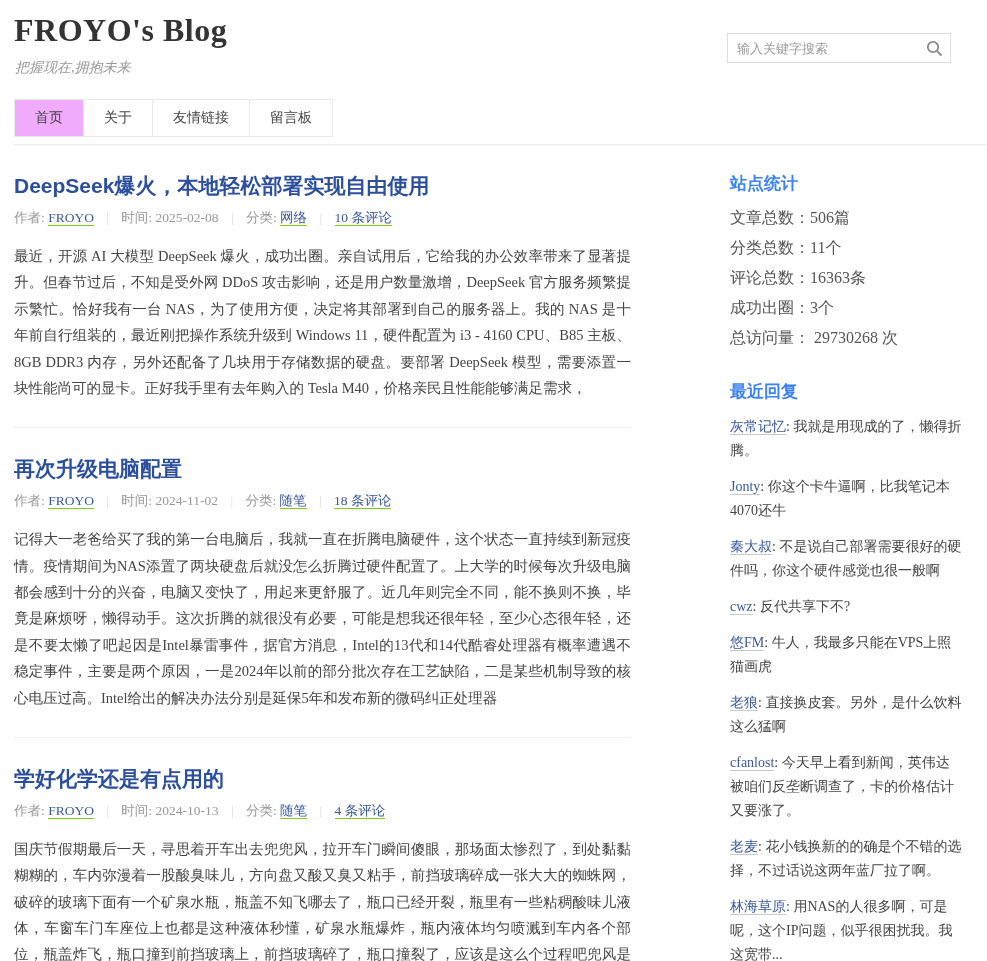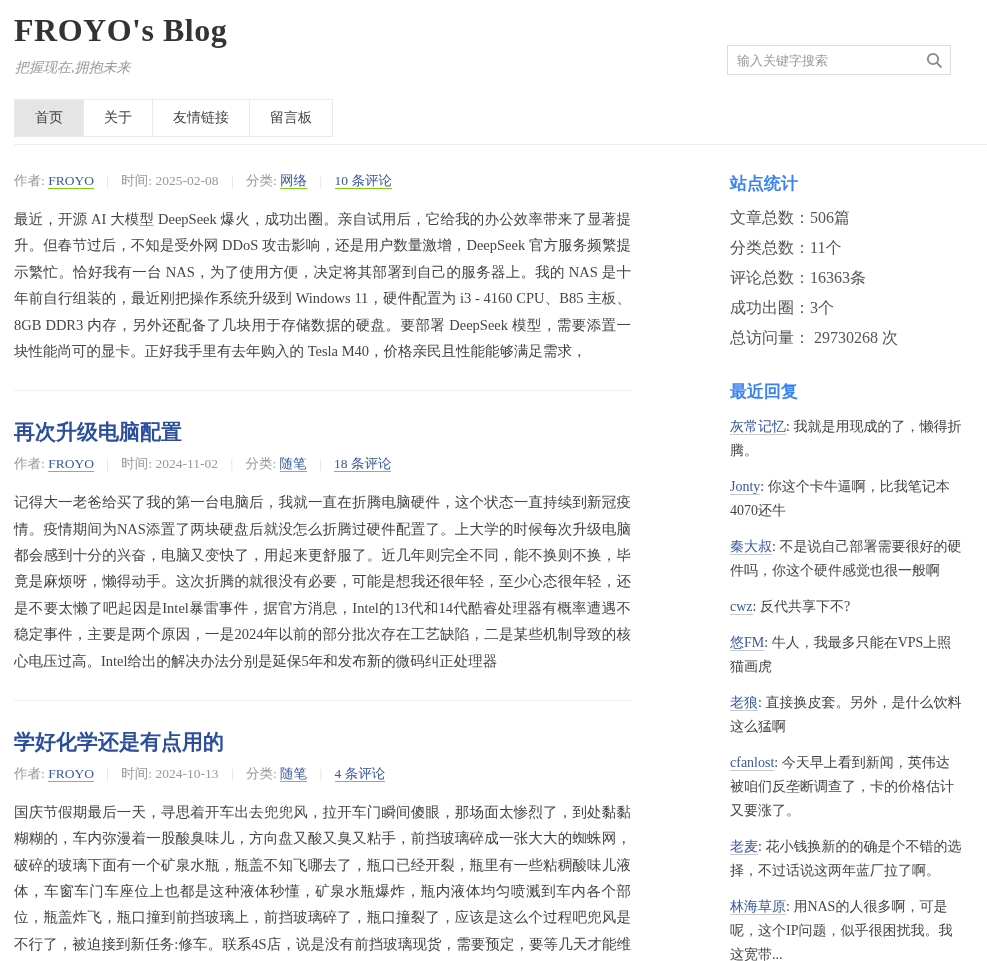--- a/index.html
+++ b/index.html
@@ -25,21 +25,21 @@
     letter-spacing: 0.5px;
   }
   .tagline {
     margin: 10px 0 0 1px;
     font-style: italic;
     font-size: 14px;
     color: #999;
   }
   .search-box {
     position: absolute;
-    top: 45px;
+    top: 33px;
     right: 36px;
     width: 222px;
     height: 28px;
     border: 1px solid #ddd;
     background: #fff;
     display: flex;
     align-items: center;
   }
   .search-input {
     flex: 1;
@@ -72,21 +72,21 @@
   .nav-tab {
     display: inline-block;
     padding: 9px 20px;
     font-size: 14px;
     color: #444;
     border: 1px solid #e9e9e9;
     margin-right: -1px;
     background: #fff;
     cursor: pointer;
   }
-  .nav-tab.active { background: #e5e5e5; }
+  .nav-tab.active { background: #f0abfc; }
 
   
   .container { display: flex; padding: 0 0 0 14px; }
   .main { width: 617px; }
   .sidebar { width: 232px; margin-left: 99px; }
 
   
   .post { margin-top: 27px; }
   .post-title {
     margin: 0;
@@ -165,20 +165,21 @@
 </header>
 
 <nav class="nav">
   <a class="nav-tab active">首页</a><a class="nav-tab">关于</a><a class="nav-tab">友情链接</a><a class="nav-tab">留言板</a>
 </nav>
 
 <div class="container">
   <main class="main">
 
     <article class="post">
+      <h2 class="post-title">DeepSeek爆火，本地轻松部署实现自由使用</h2>
       <div class="post-meta">
         <span>作者:</span>
         <a>FROYO</a>
         <span class="sep">|</span>
         <span>时间:</span>
         <span>2025-02-08</span>
         <span class="sep">|</span>
         <span>分类:</span>
         <a>网络</a>
         <span class="sep">|</span>

